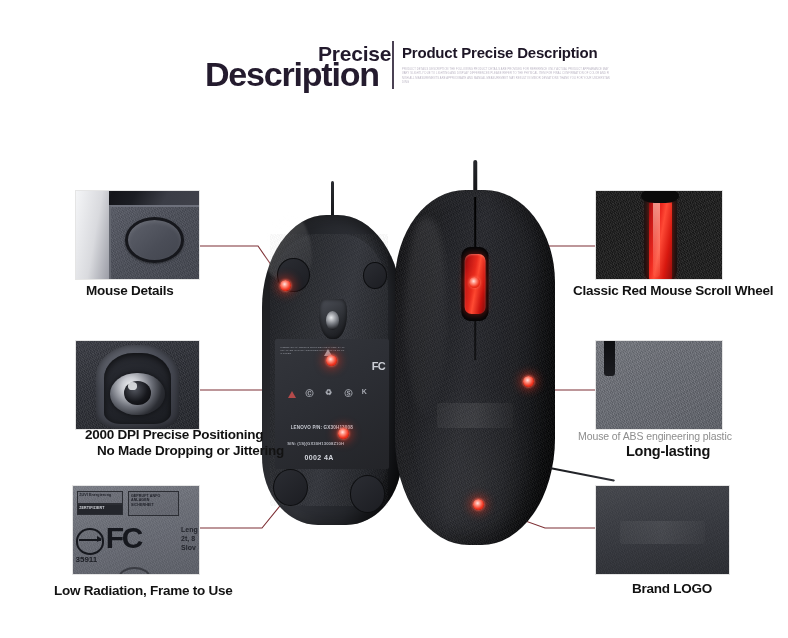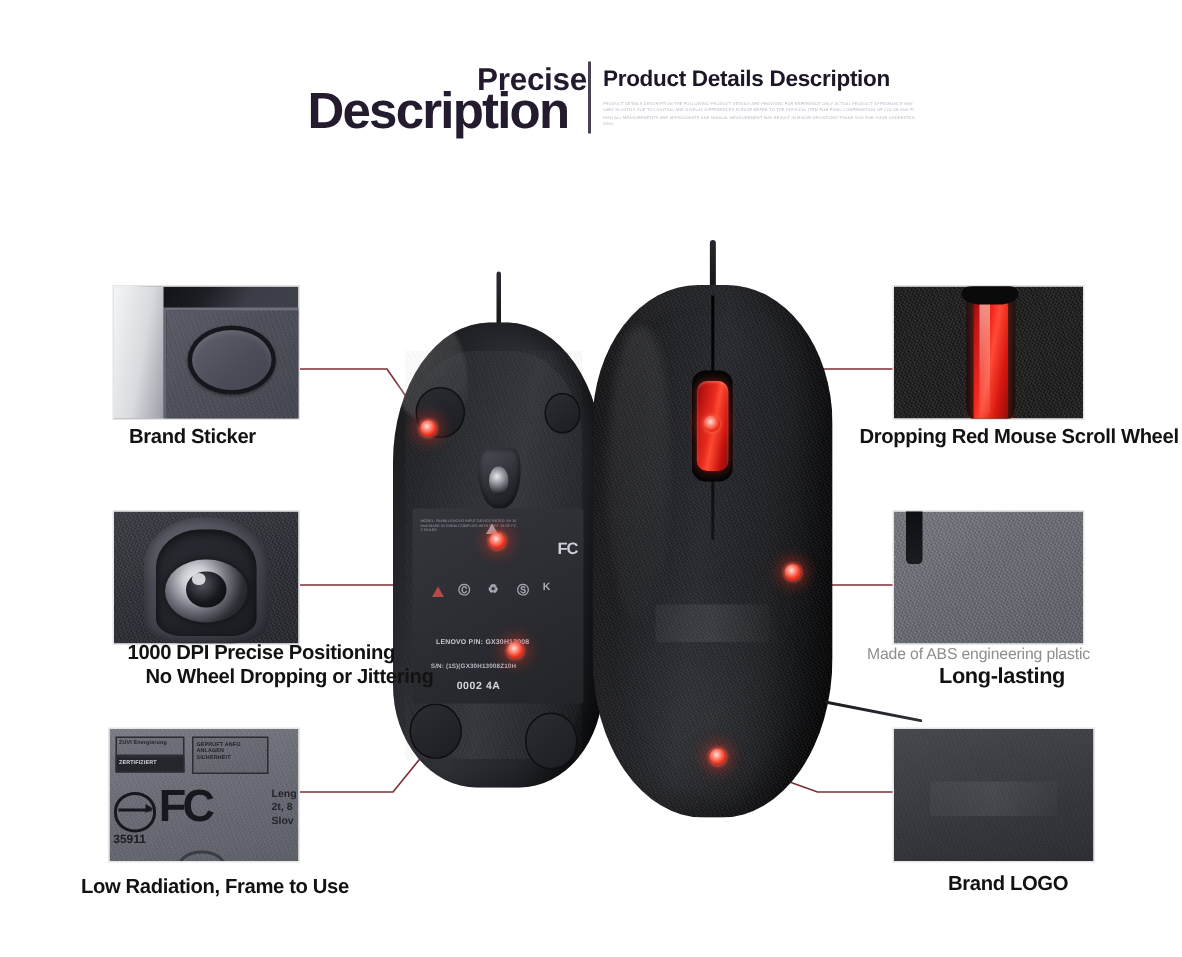--- a/index.html
+++ b/index.html
@@ -250,21 +250,21 @@
   }
 </style>
 </head>
 <body>
 
 <div class="header">
   <div class="hdr-ghost">Description</div>
   <div class="hdr-details">Precise</div>
   <div class="hdr-description">Description</div>
   <div class="hdr-divider"></div>
-  <div class="hdr-sub">Product Details Description</div>
+  <div class="hdr-sub">Product Precise Description</div>
   <div class="hdr-fine">PRODUCT DETAILS DESCRIPTION THE FOLLOWING PRODUCT DETAILS ARE PROVIDED FOR REFERENCE ONLY ACTUAL PRODUCT APPEARANCE MAY VARY SLIGHTLY DUE TO LIGHTING AND DISPLAY DIFFERENCES PLEASE REFER TO THE PHYSICAL ITEM FOR FINAL CONFIRMATION OF COLOR AND FINISH ALL MEASUREMENTS ARE APPROXIMATE AND MANUAL MEASUREMENT MAY RESULT IN MINOR DEVIATIONS THANK YOU FOR YOUR UNDERSTANDING</div>
 </div>
 
 <svg class="lines">
 
   <polyline points="200,246 258,246 285,285" fill="none" stroke="#7d2f34" stroke-width="1.1"></polyline>
   <polyline points="200,390 300,390 330,360" fill="none" stroke="#7d2f34" stroke-width="1.1"></polyline>
   <polyline points="200,528 262,528 340,432" fill="none" stroke="#7d2f34" stroke-width="1.1"></polyline>
 
   <polyline points="595,246 548,246 474,282" fill="none" stroke="#7d2f34" stroke-width="1.1"></polyline>
@@ -326,34 +326,34 @@
 </div>
 
 <div class="thumb" style="left:75px;top:190px;width:125px;height:90px;">
   <div class="t1-bg"></div>
     <div class="t1-panel">
       <div class="tex" style="opacity:.6"></div>
     </div>
   <div class="t1-circle"></div>
     <div class="t1-gloss"></div>
 </div>
-<div class="label" style="left:86px;top:283px;">Brand Sticker</div>
+<div class="label" style="left:86px;top:283px;">Mouse Details</div>
 
 <div class="thumb" style="left:75px;top:340px;width:125px;height:90px;">
   <div class="t2-bg">
       <div class="tex" style="opacity:.7"></div>
     </div>
   <div class="t2-well"></div>
     <div class="t2-well2"></div>
   <div class="t2-lens-o"></div>
     <div class="t2-lens-i"></div>
     <div class="t2-glint"></div>
 </div>
-<div class="label" style="left:85px;top:427px;">1000 DPI Precise Positioning</div>
-<div class="label" style="left:97px;top:443px;">No Wheel Dropping or Jittering</div>
+<div class="label" style="left:85px;top:427px;">2000 DPI Precise Positioning</div>
+<div class="label" style="left:97px;top:443px;">No Made Dropping or Jittering</div>
 
 <div class="thumb" style="left:72px;top:485px;width:128px;height:90px;">
   <div class="t3-bg">
       <div class="tex" style="opacity:.45"></div>
     </div>
   <div class="t3-box" style="left:3%;top:6%;width:37%;height:14%;"></div>
   <div class="t3-txt" style="left:5%;top:8%;">ZUVI Energierung</div>
   <div class="t3-box" style="left:3%;top:21%;width:37%;height:12%;background:#24262c;"></div>
   <div class="t3-txt" style="left:5%;top:23%;color:#d6d8de;">ZERTIFIZIERT</div>
   <div class="t3-box" style="left:44%;top:6%;width:40%;height:28%;"></div>
@@ -374,29 +374,29 @@
 
 <div class="thumb" style="left:595px;top:190px;width:128px;height:90px;">
   <div class="t4-bg">
       <div class="tex" style="opacity:.85"></div>
     </div>
   <div class="t4-slot"></div>
     <div class="t4-wheel"></div>
   <div class="t4-wgloss"></div>
     <div class="t4-cap"></div>
 </div>
-<div class="label" style="left:573px;top:283px;">Dropping Red Mouse Scroll Wheel</div>
+<div class="label" style="left:573px;top:283px;">Classic Red Mouse Scroll Wheel</div>
 
 <div class="thumb" style="left:595px;top:340px;width:128px;height:90px;">
   <div class="t5-bg">
       <div class="tex" style="opacity:.9"></div>
     </div>
   <div class="t5-stripe"></div>
 </div>
-<div class="sublabel" style="left:578px;top:430px;">Made of ABS engineering plastic</div>
+<div class="sublabel" style="left:578px;top:430px;">Mouse of ABS engineering plastic</div>
 <div class="label" style="left:626px;top:443px;font-size:14.5px;">Long-lasting</div>
 
 <div class="thumb" style="left:595px;top:485px;width:135px;height:90px;">
   <div class="t6-bg">
       <div class="tex" style="opacity:.30"></div>
     </div>
   <div class="t6-logo"></div>
 </div>
 <div class="label" style="left:632px;top:581px;">Brand LOGO</div>
 

